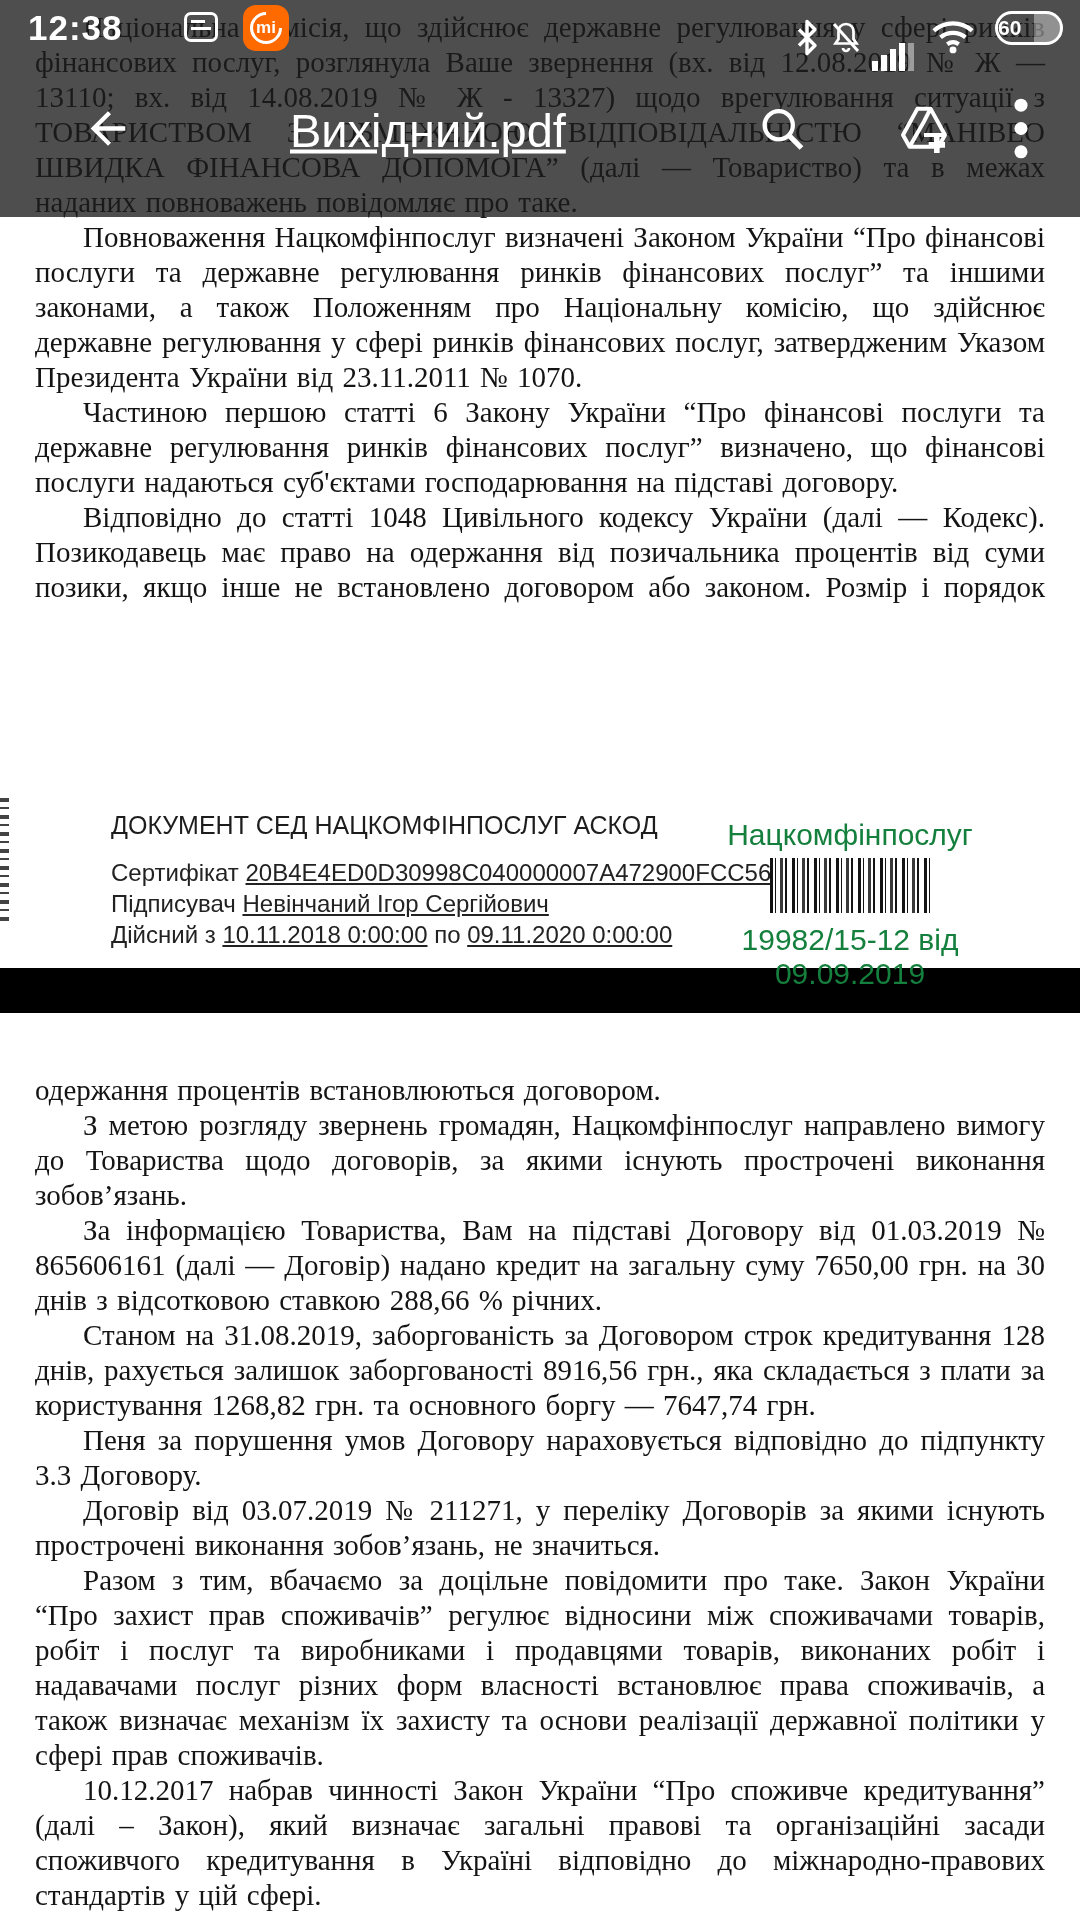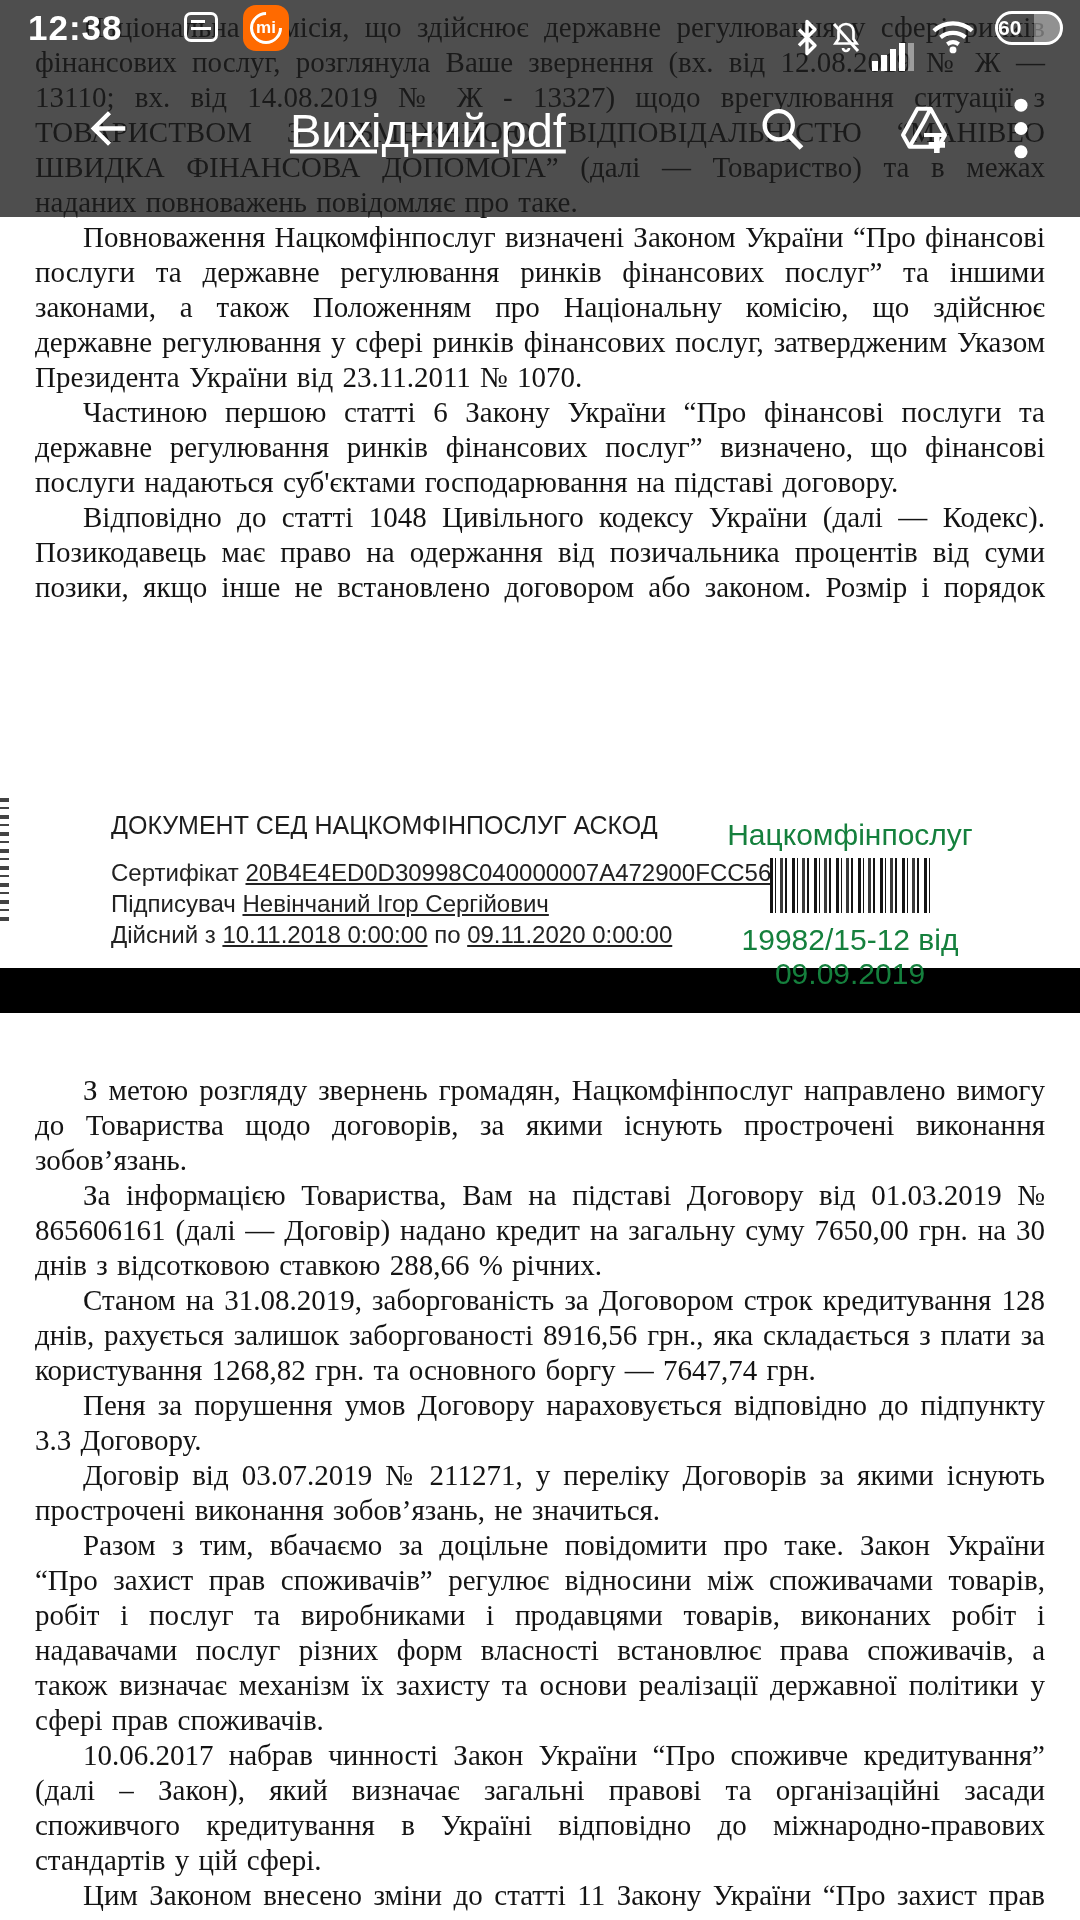--- a/index.html
+++ b/index.html
@@ -100,29 +100,30 @@
       <div id="stamp-block">
         <div>Нацкомфінпослуг</div>
         <div id="barcode"></div>
         <div>19982/15-12 від 09.09.2019</div>
       </div>
     </div>
 
     <div id="separator"></div>
 
     <div class="page" id="page2">
+      <p class="para noindent">одержання процентів встановлюються договором.</p>
       <div class="paras">
 
       <p class="para">З метою розгляду звернень громадян, Нацкомфінпослуг направлено вимогу до Товариства щодо договорів, за якими існують прострочені виконання зобов’язань.</p>
           <p class="para">За інформацією Товариства, Вам на підставі Договору від 01.03.2019 № 865606161 (далі — Договір) надано кредит на  загальну суму 7650,00 грн. на 30 днів з відсотковою ставкою  288,66 % річних.</p>
           <p class="para">Станом на 31.08.2019, заборгованість за Договором строк кредитування 128 днів, рахується залишок заборгованості 8916,56 грн., яка складається з плати за користування 1268,82 грн. та основного боргу — 7647,74 грн.</p>
           <p class="para">Пеня за порушення умов Договору нараховується відповідно до підпункту 3.3 Договору.</p>
           <p class="para">Договір від 03.07.2019 № 211271, у переліку Договорів за якими існують прострочені виконання зобов’язань, не значиться.</p>
           <p class="para">Разом з тим, вбачаємо за доцільне повідомити про таке. Закон України “Про захист прав споживачів” регулює відносини між споживачами товарів, робіт і послуг та виробниками і продавцями товарів, виконаних робіт і надавачами послуг різних форм власності встановлює права споживачів, а також визначає механізм їх захисту та основи реалізації державної політики у сфері прав споживачів.</p>
-          <p class="para">10.06.2017 набрав чинності Закон України “Про споживче кредитування” (далі – Закон), який визначає загальні правові та організаційні засади споживчого кредитування в Україні відповідно до міжнародно-правових стандартів у цій сфері.</p>
+          <p class="para">10.12.2017 набрав чинності Закон України “Про споживче кредитування” (далі – Закон), який визначає загальні правові та організаційні засади споживчого кредитування в Україні відповідно до міжнародно-правових стандартів у цій сфері.</p>
           <p class="para">Цим Законом внесено зміни до статті 11 Закону України “Про захист прав</p>
         </div>
     </div>
   </div>
 
   <div id="top-overlay">
 
     <div id="status-bar">
       <span id="clock">12:38</span>
 

